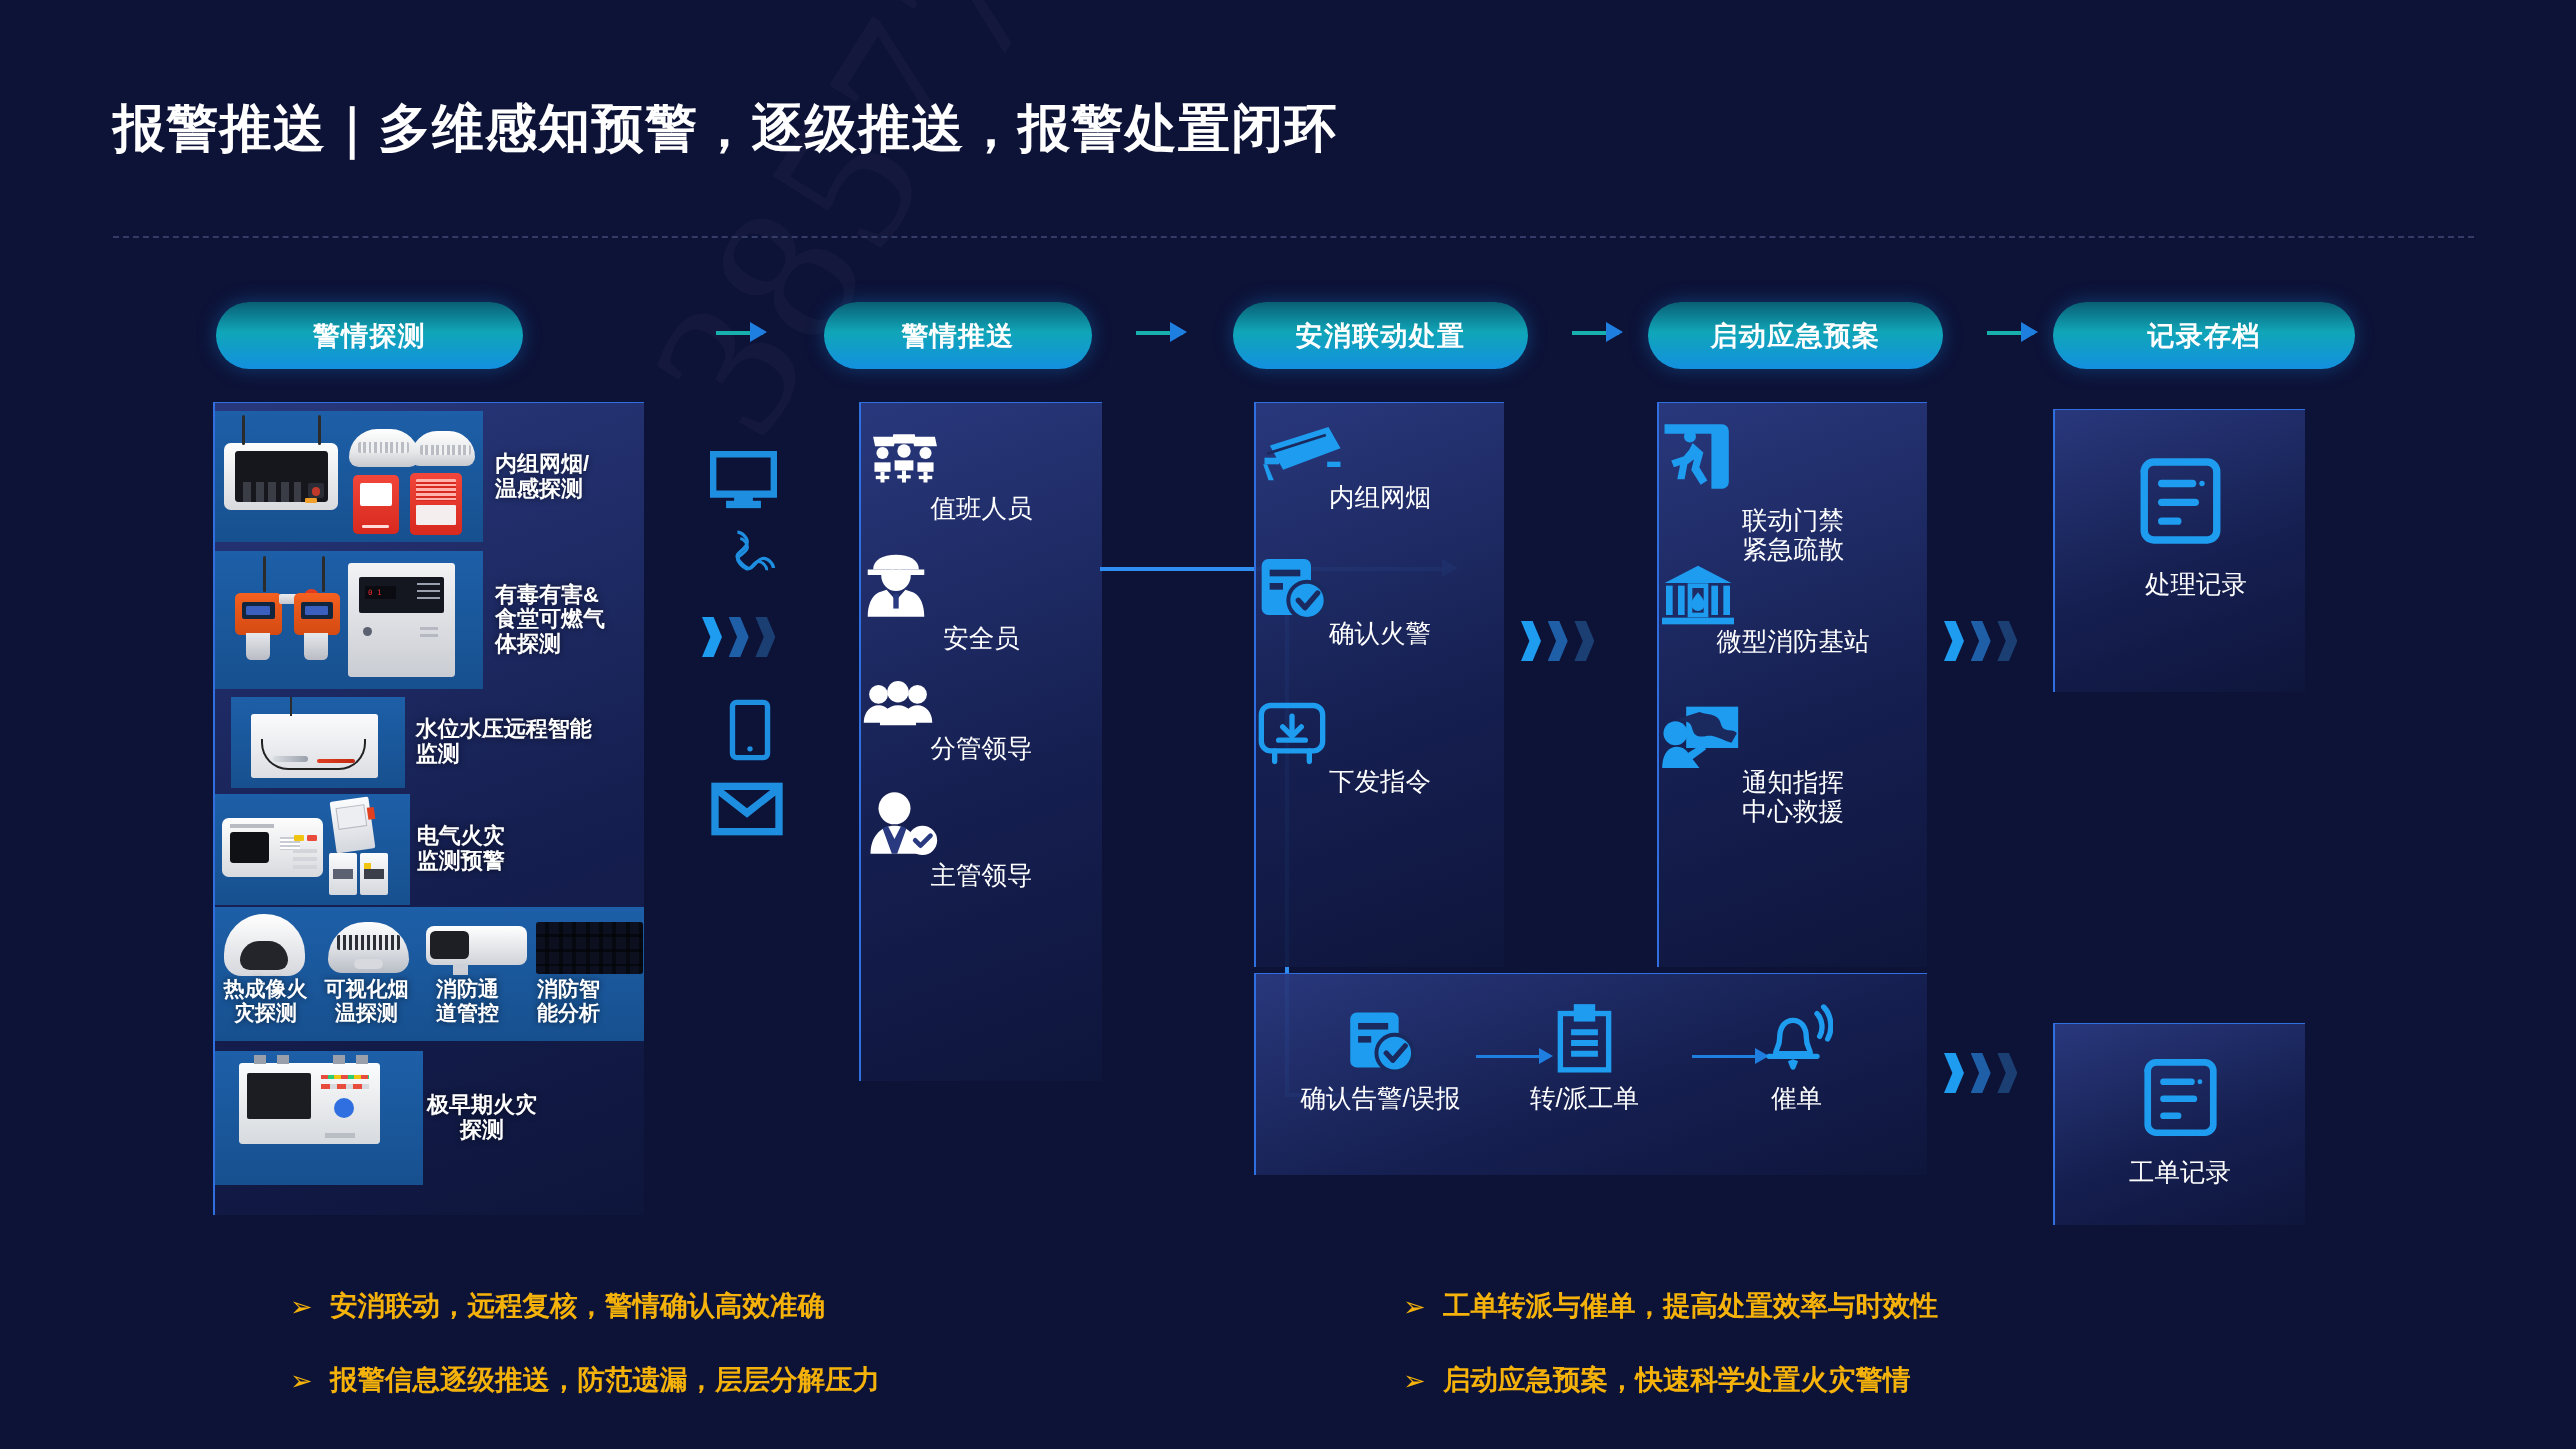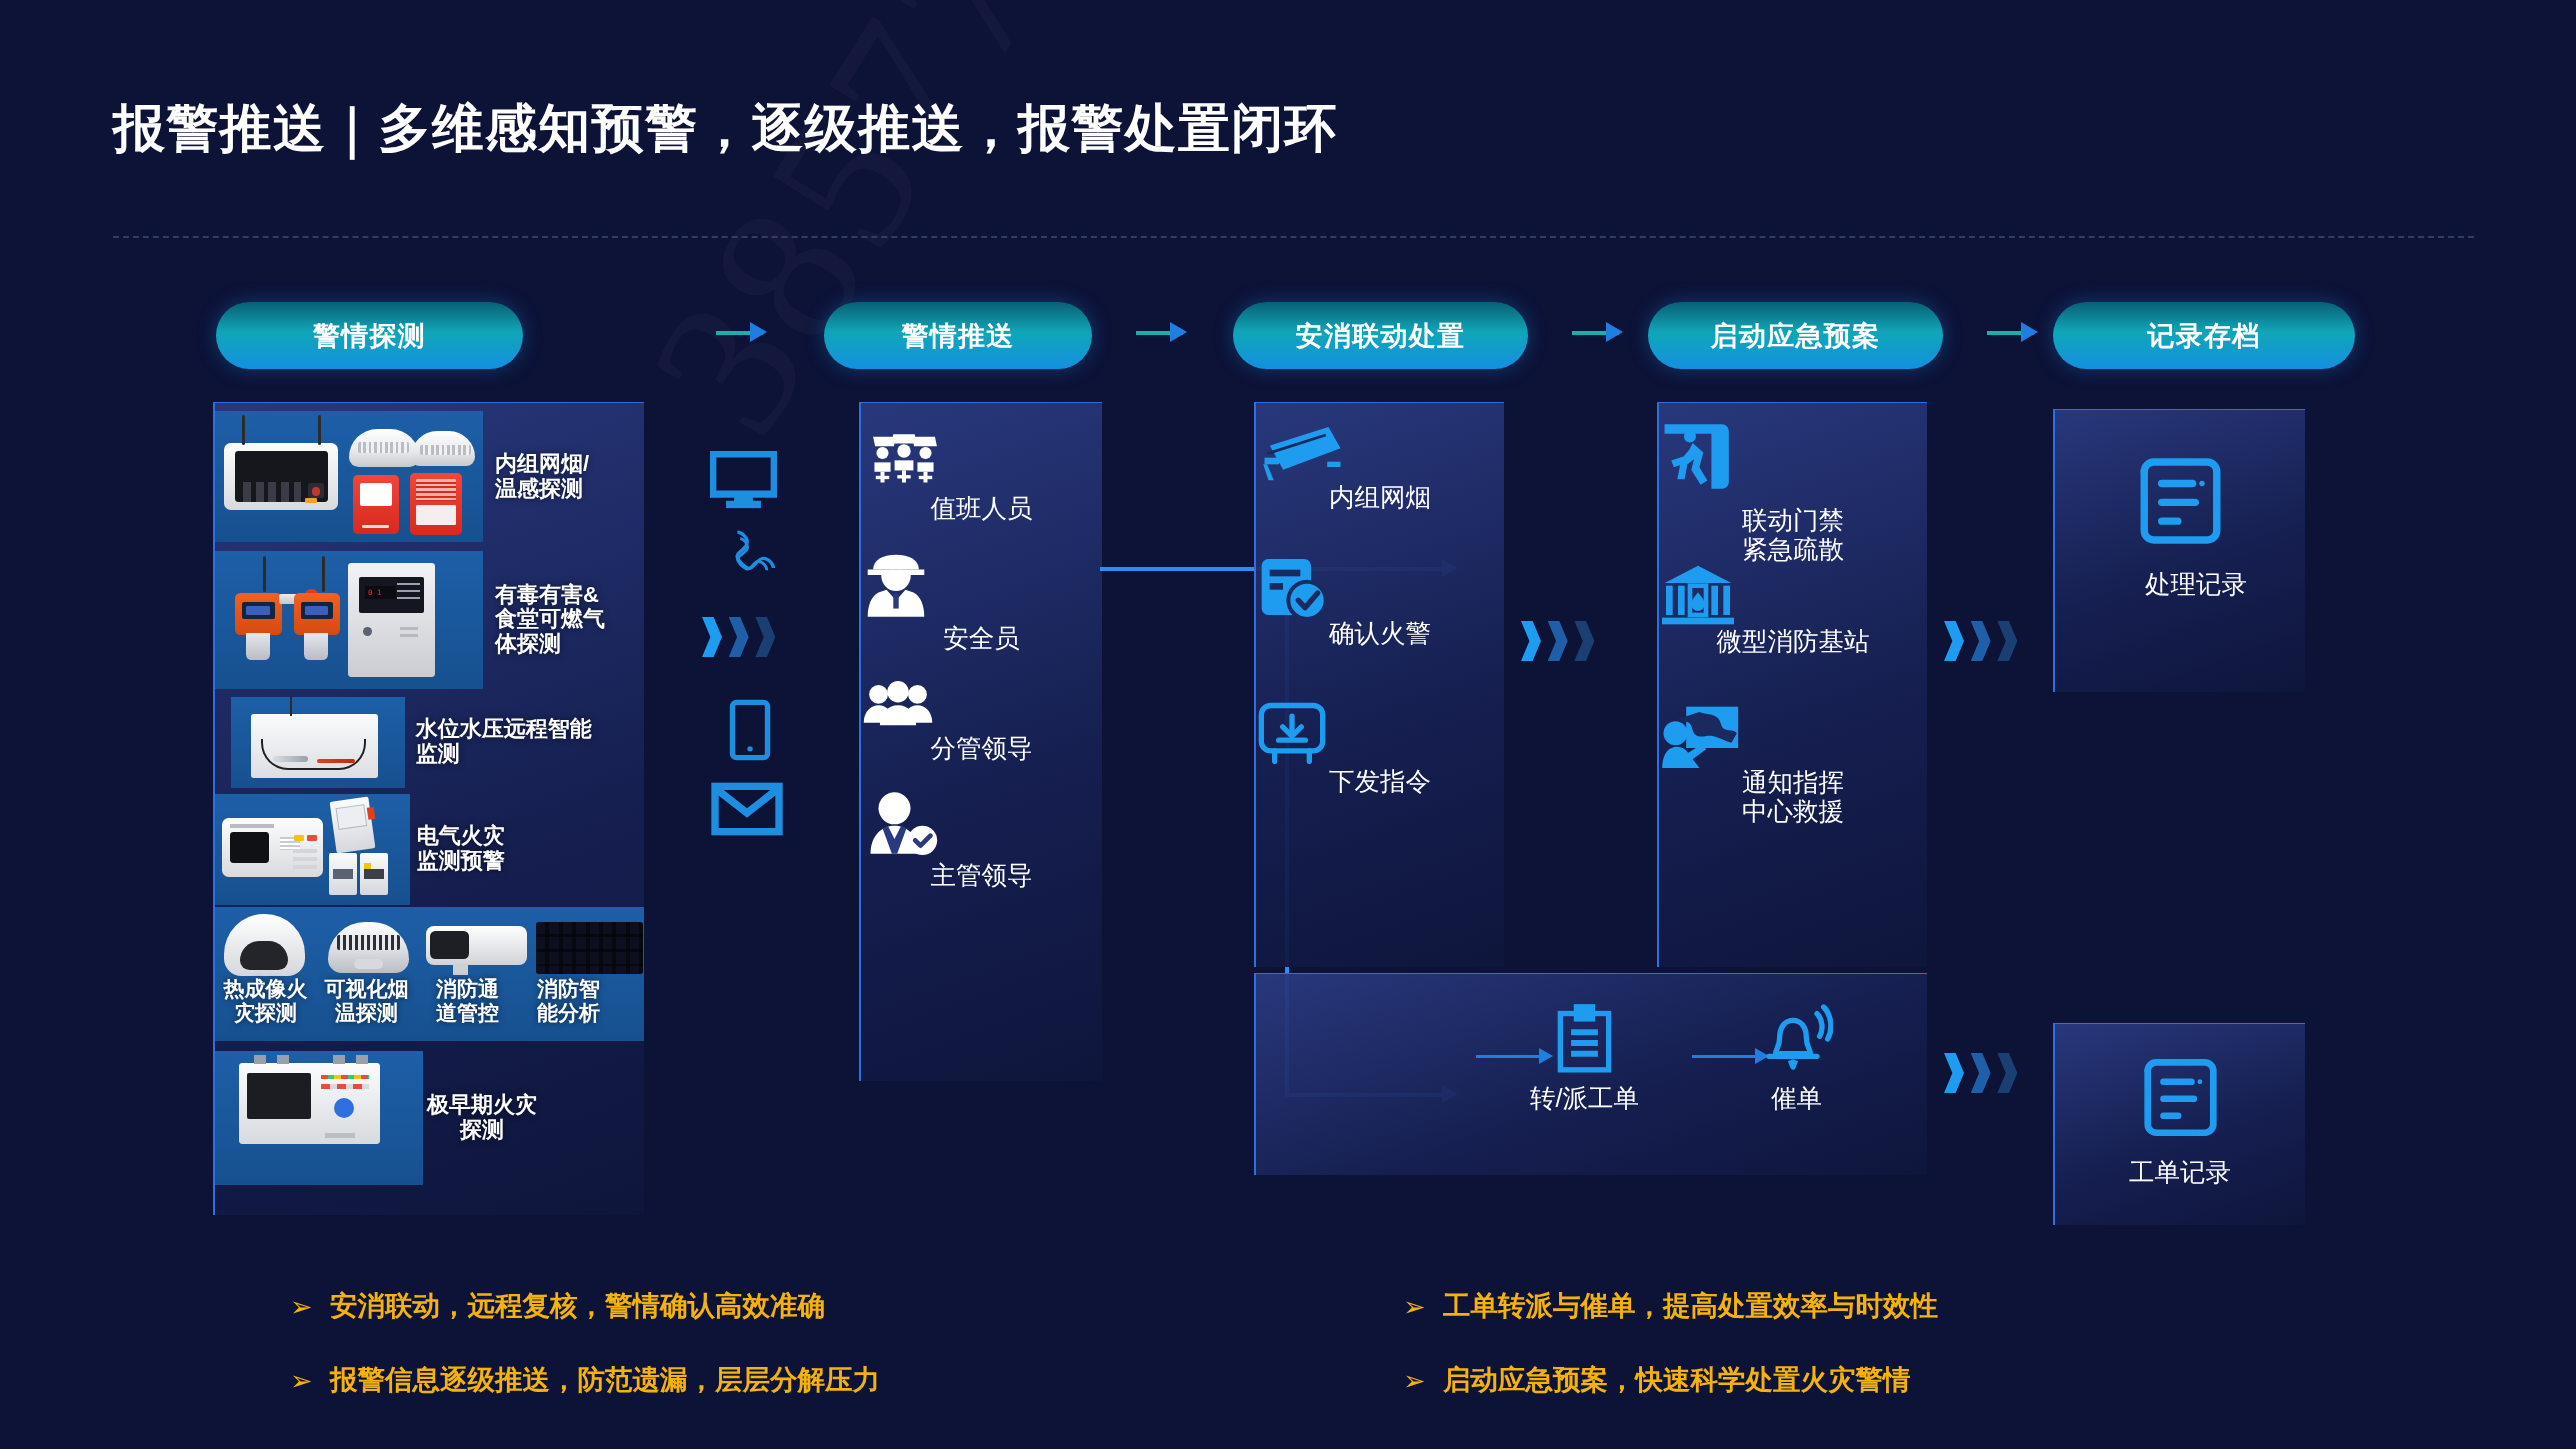--- a/index.html
+++ b/index.html
@@ -64,21 +64,21 @@
     width:70px;height:38px;border-radius:35px 35px 12px 12px;
     background:linear-gradient(180deg,#fff 0%,#e7e8ea 60%,#c7c9cd 100%);
     position:relative;
   }
   .smokedome:after{
     content:"";position:absolute;left:9.4px;top:13.4px;width:51px;height:10.7px;
     background:repeating-linear-gradient(90deg,#b9bcc2 0 2.7px,#f0f1f3 2.7px 5.4px);border-radius:2px;
   }
   .redbox{background:linear-gradient(180deg,#f2463a,#d7291d);border-radius:4.7px;position:relative;}
   .orangesensor{background:linear-gradient(180deg,#f4601f,#d44a12);border-radius:5.4px;position:relative;}
-  .cabinet{background:linear-gradient(180deg,#f2f3f5,#c9ccd2);border-radius:3.4px;position:relative;}
+  .cabinet{background:linear-gradient(180deg,#f2f3f5,#c9ccd2);border-radius:3.4px;position:relative;padding-left:20px;}
   .camdome{
     width:81px;height:62px;border-radius:40px 40px 17.4px 17.4px;
     background:linear-gradient(180deg,#fff,#d5d7dc);position:relative;
   }
   .camdome:after{
     content:"";position:absolute;left:16px;top:27px;width:48px;height:29.5px;
     border-radius:24px 24px 12px 12px;background:#23252b;
   }
   .bullet-cam{
     width:101px;height:39px;border-radius:8px;
@@ -508,20 +508,33 @@
         <path d="M38 72h50"></path>
         <path d="M38 100h24"></path>
       <circle cx="98" cy="44" r="4" fill="#1e9cf0" stroke="none"></circle>
     </svg>
   </div>
   <div class="rec-label" style="position:absolute;left:0;top:157px;width:250px;padding-left:16px;">处理记录</div>
 </div>
 
 <div class="panel" style="left:1254px;top:973px;width:671px;height:201px;">
 
+  <div style="position:absolute;left:24px;top:34px;width:201px;text-align:center;">
+    <div style="display:flex;justify-content:center;">
+      <svg width="72" height="64" viewBox="0 0 110 96" fill="#1e9cf0">
+        <rect x="8" y="6" width="74" height="84" rx="10"></rect>
+        <rect x="20" y="22" width="46" height="10" fill="#1a2a5e"></rect>
+        <rect x="20" y="42" width="20" height="10" fill="#1a2a5e"></rect>
+        <circle cx="76" cy="68" r="28"></circle>
+        <circle cx="76" cy="68" r="28" fill="none" stroke="#1a2a5e" stroke-width="6"></circle>
+        <path d="M63 68l10 11 19-22" stroke="#1a2a5e" stroke-width="8" fill="none" stroke-linecap="round" stroke-linejoin="round"></path>
+      </svg>
+    </div>
+    <div class="a-label" style="margin-top:12px;">确认告警/误报</div>
+  </div>
 
   <div class="mini-arrow" style="left:220px;top:81px;width:74px;"></div>
 
   <div style="position:absolute;left:228px;top:29.5px;width:201px;text-align:center;">
     <div style="display:flex;justify-content:center;">
       <svg width="59" height="70" viewBox="0 0 88 104" fill="none" stroke="#1e9cf0" stroke-width="8">
         <rect x="8" y="14" width="72" height="84"></rect>
         <rect x="32" y="4" width="24" height="18" fill="#1e9cf0"></rect>
         <path d="M24 42h40M24 58h40M24 74h40" stroke-width="9"></path>
       </svg>

